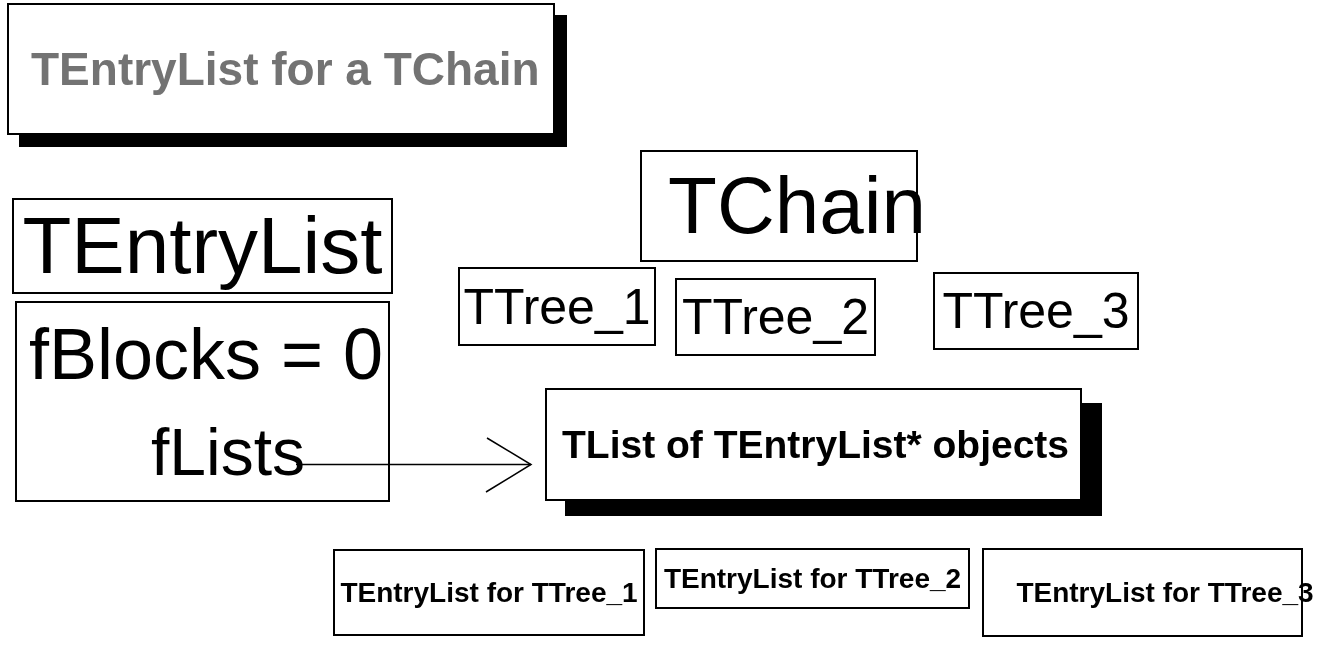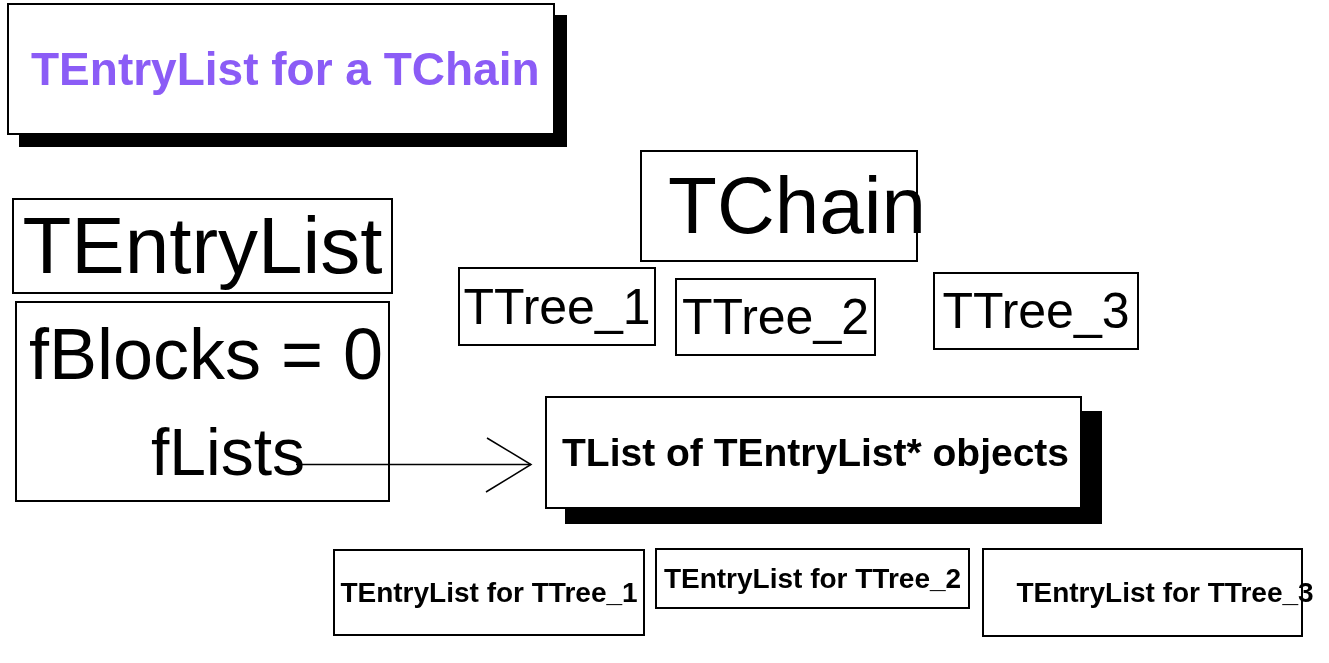--- a/index.html
+++ b/index.html
@@ -29,21 +29,21 @@
   }
   .shadow-sm { box-shadow: 12px 12px 0 0 #000000; }
   .shadow-lg { box-shadow: 20px 15px 0 0 #000000; }
 
   
   #title-box {
     left: 7px; top: 3px; width: 548px; height: 132px;
     justify-content: flex-start; padding-left: 22px;
   }
   #title-box .title-text {
-    font-weight: bold; font-size: 46px; color: #8b5cf6;
+    font-weight: bold; font-size: 46px; color: #737373;
   }
 
   
   #entrylist-header-box {
     left: 12px; top: 198px; width: 381px; height: 96px;
     font-size: 80px;
   }
   #entrylist-fields-box {
     left: 15px; top: 301px; width: 375px; height: 201px;
     flex-direction: column; justify-content: space-around; padding-left: 7px;
@@ -52,21 +52,21 @@
   #entrylist-fields-box .field-flists  { font-size: 66px; margin-left: 44px; }
 
   
   #tchain-box { left: 640px; top: 150px; width: 278px; height: 112px; font-size: 80px; padding-left: 36px; }
   #ttree1-box { left: 458px; top: 267px; width: 198px; height: 79px; font-size: 50px; }
   #ttree2-box { left: 675px; top: 278px; width: 201px; height: 78px; font-size: 50px; }
   #ttree3-box { left: 893px; top: 272px; width: 206px; height: 78px; font-size: 50px; margin-left: 40px; }
 
   
   #tlist-box {
-    left: 545px; top: 396px; width: 537px; height: 113px;
+    left: 545px; top: 388px; width: 537px; height: 113px;
     font-size: 39px; font-weight: bold;
     justify-content: flex-start; padding-left: 15px;
   }
 
   
   #treelist1-box { left: 333px; top: 549px; width: 312px; height: 87px; font-size: 28px; font-weight: bold; }
   #treelist2-box { left: 655px; top: 548px; width: 315px; height: 61px; font-size: 28px; font-weight: bold; }
   #treelist3-box { left: 982px; top: 548px; width: 321px; height: 89px; font-size: 28px; font-weight: bold; padding-left: 45px; }
 
   

